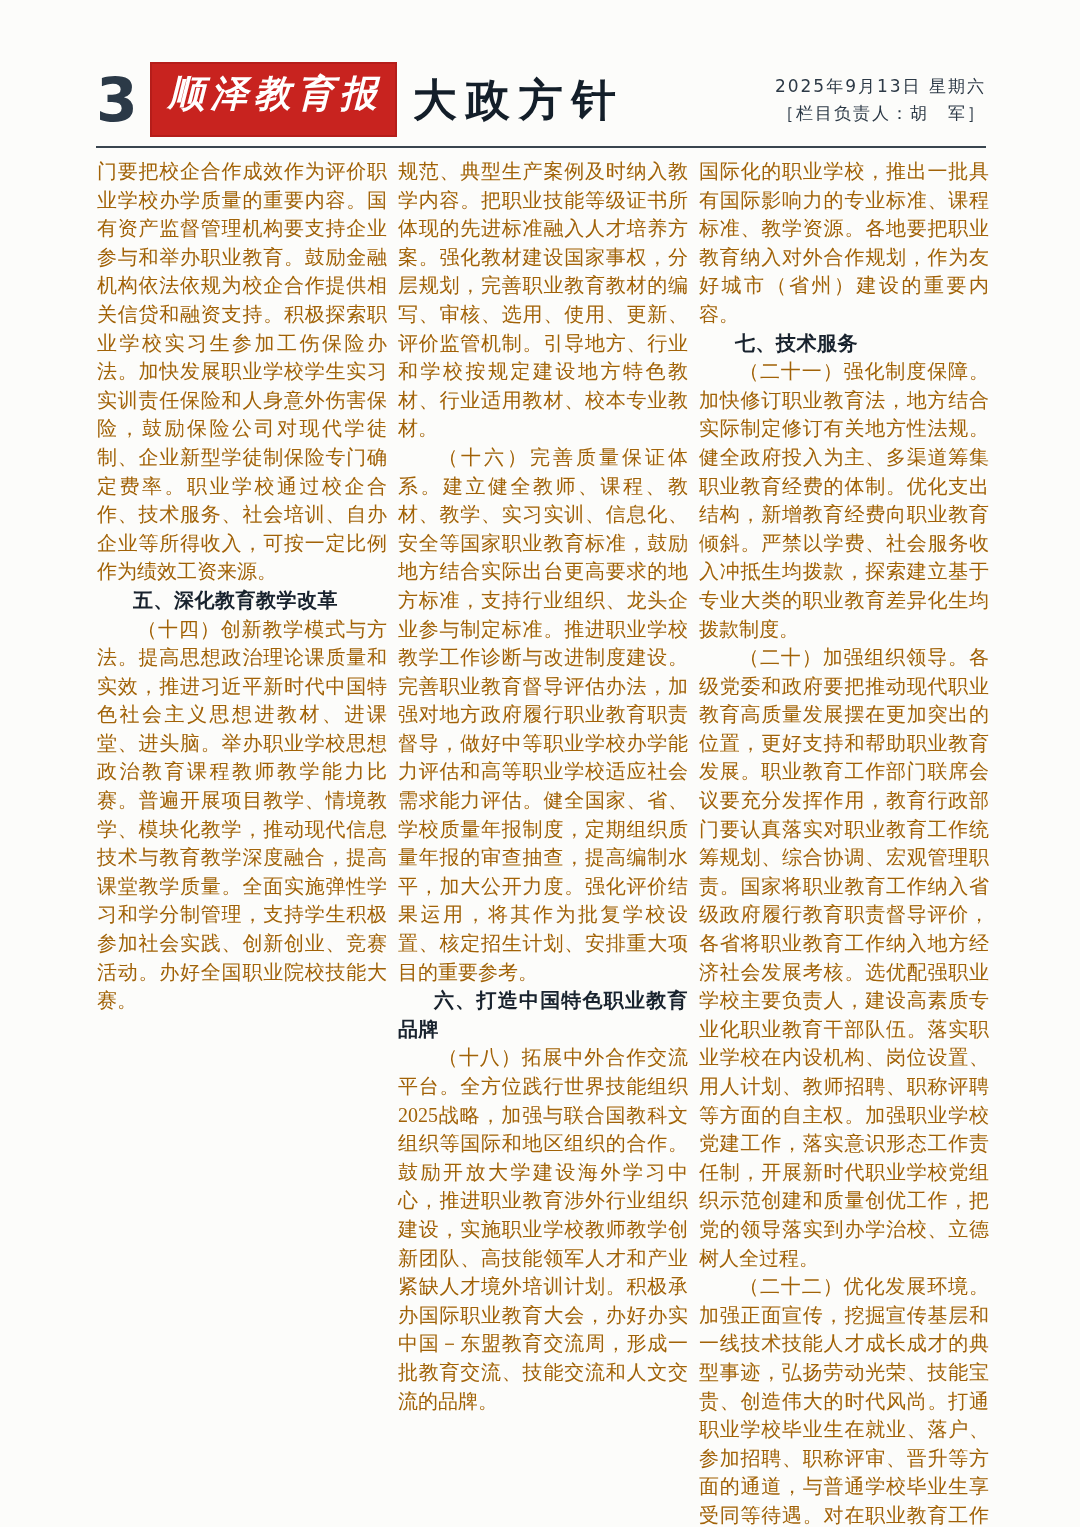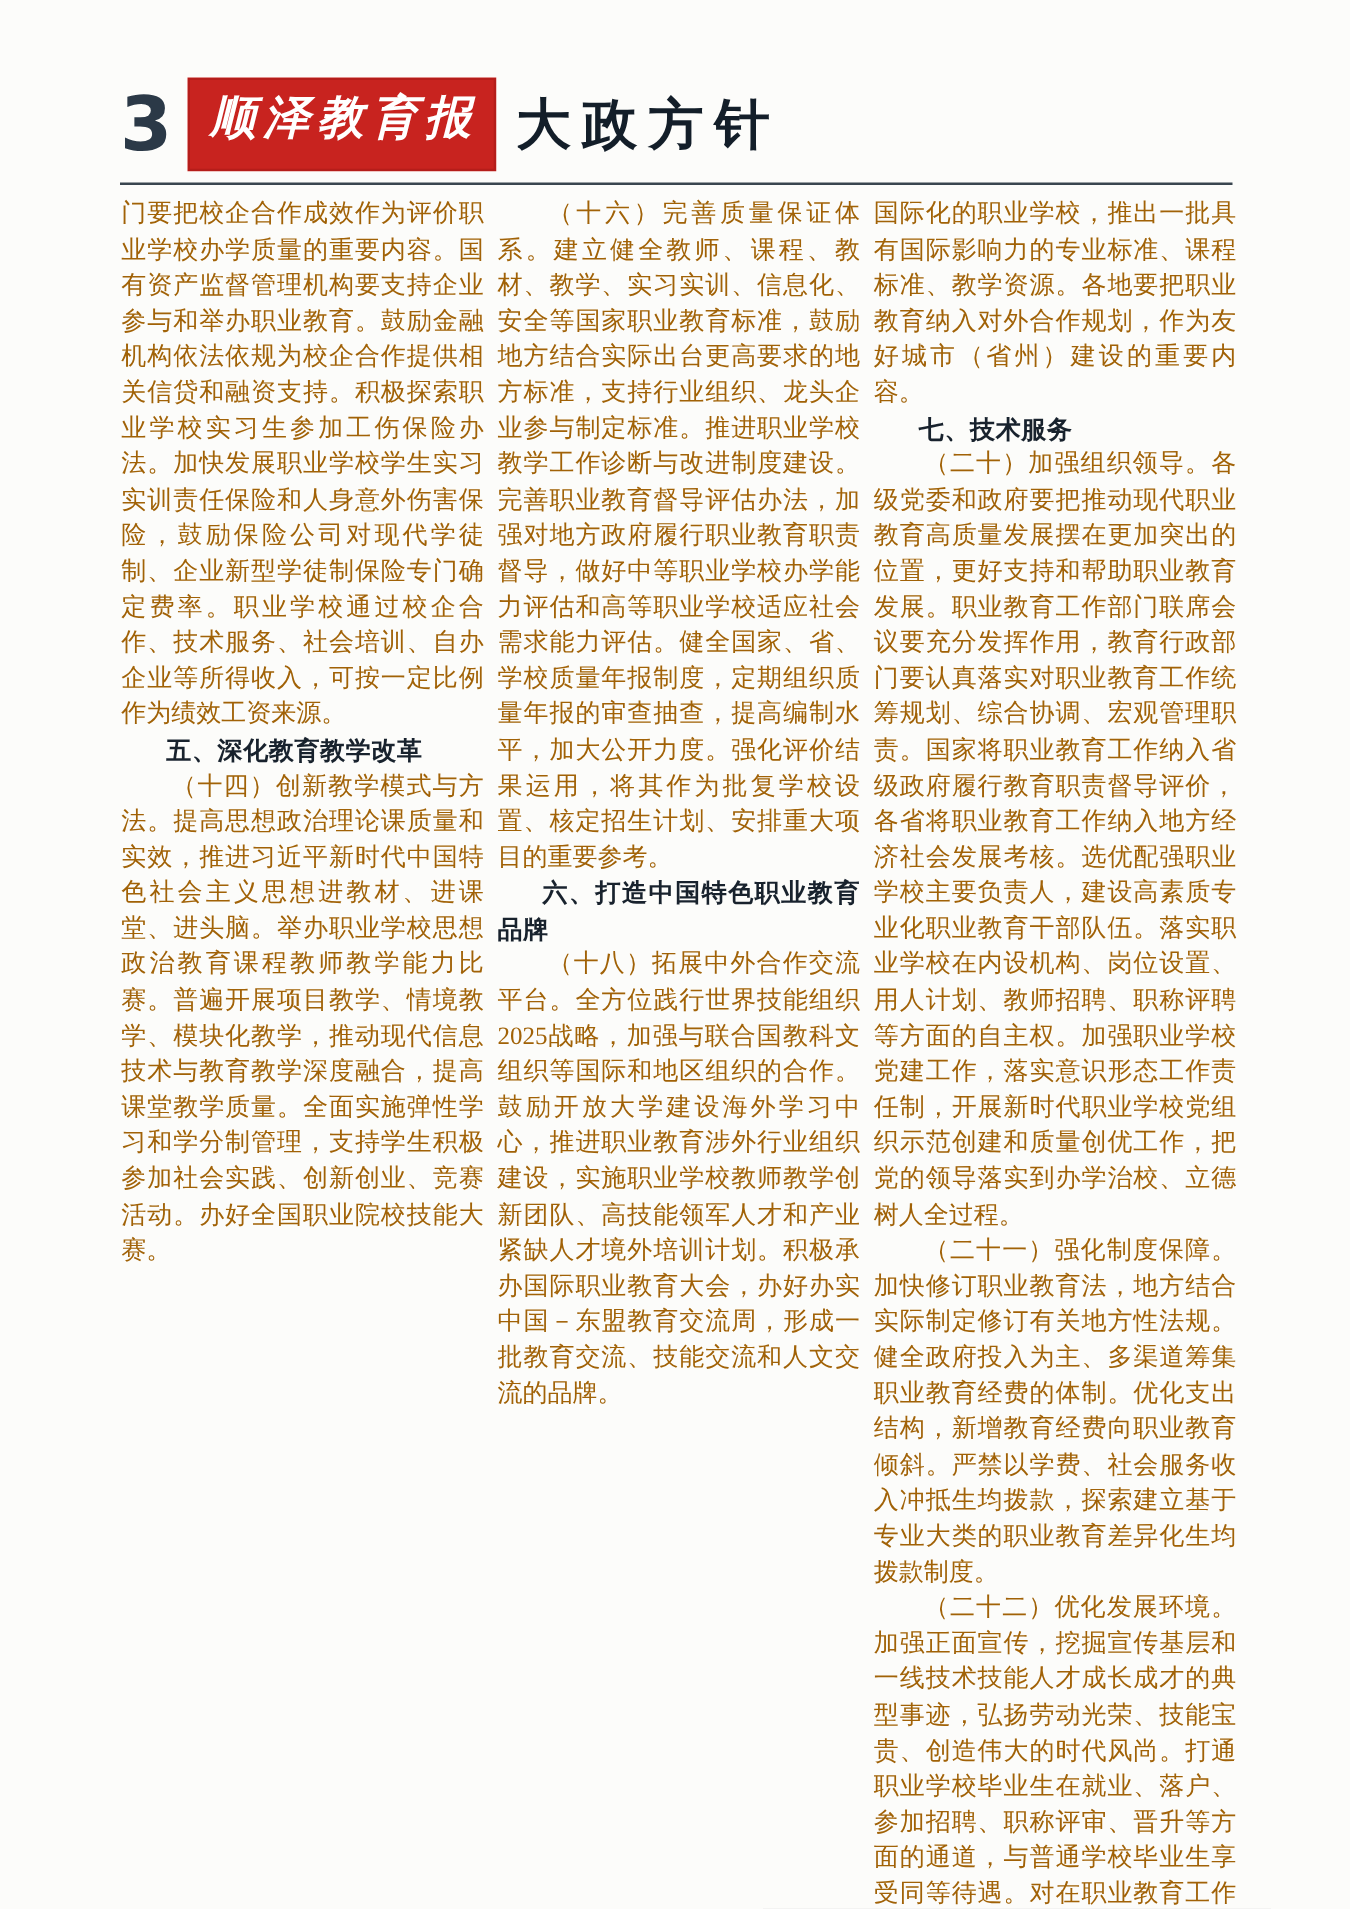--- a/index.html
+++ b/index.html
@@ -82,37 +82,42 @@
 </style>
 </head>
 <body>
 
 <div class="page">
 
   <div class="header">
     <div class="page-num">3</div>
     <div class="masthead">顺泽教育报</div>
     <div class="section-title">大政方针</div>
+    <div class="header-right">
+      <div>2025年9月13日 星期六</div>
+      <div>［栏目负责人：胡　军］</div>
+    </div>
   </div>
 
   <div class="header-rule"></div>
 
   <div class="columns">
     <div class="col">
         <p class="cont">门要把校企合作成效作为评价职业学校办学质量的重要内容。国有资产监督管理机构要支持企业参与和举办职业教育。鼓励金融机构依法依规为校企合作提供相关信贷和融资支持。积极探索职业学校实习生参加工伤保险办法。加快发展职业学校学生实习实训责任保险和人身意外伤害保险，鼓励保险公司对现代学徒制、企业新型学徒制保险专门确定费率。职业学校通过校企合作、技术服务、社会培训、自办企业等所得收入，可按一定比例作为绩效工资来源。</p>
         <h3 class="heading">五、深化教育教学改革</h3>
         <p class="para">（十四）创新教学模式与方法。提高思想政治理论课质量和实效，推进习近平新时代中国特色社会主义思想进教材、进课堂、进头脑。举办职业学校思想政治教育课程教师教学能力比赛。普遍开展项目教学、情境教学、模块化教学，推动现代信息技术与教育教学深度融合，提高课堂教学质量。全面实施弹性学习和学分制管理，支持学生积极参加社会实践、创新创业、竞赛活动。办好全国职业院校技能大赛。</p>
       </div>
     <div class="col">
+        <p class="cont">规范、典型生产案例及时纳入教学内容。把职业技能等级证书所体现的先进标准融入人才培养方案。强化教材建设国家事权，分层规划，完善职业教育教材的编写、审核、选用、使用、更新、评价监管机制。引导地方、行业和学校按规定建设地方特色教材、行业适用教材、校本专业教材。</p>
         <p class="para">（十六）完善质量保证体系。建立健全教师、课程、教材、教学、实习实训、信息化、安全等国家职业教育标准，鼓励地方结合实际出台更高要求的地方标准，支持行业组织、龙头企业参与制定标准。推进职业学校教学工作诊断与改进制度建设。完善职业教育督导评估办法，加强对地方政府履行职业教育职责督导，做好中等职业学校办学能力评估和高等职业学校适应社会需求能力评估。健全国家、省、学校质量年报制度，定期组织质量年报的审查抽查，提高编制水平，加大公开力度。强化评价结果运用，将其作为批复学校设置、核定招生计划、安排重大项目的重要参考。</p>
         <h3 class="heading">六、打造中国特色职业教育品牌</h3>
         <p class="para">（十八）拓展中外合作交流平台。全方位践行世界技能组织2025战略，加强与联合国教科文组织等国际和地区组织的合作。鼓励开放大学建设海外学习中心，推进职业教育涉外行业组织建设，实施职业学校教师教学创新团队、高技能领军人才和产业紧缺人才境外培训计划。积极承办国际职业教育大会，办好办实中国－东盟教育交流周，形成一批教育交流、技能交流和人文交流的品牌。</p>
       </div>
     <div class="col">
         <p class="cont">国际化的职业学校，推出一批具有国际影响力的专业标准、课程标准、教学资源。各地要把职业教育纳入对外合作规划，作为友好城市（省州）建设的重要内容。</p>
         <h3 class="heading">七、技术服务</h3>
+        <p class="para">（二十一）强化制度保障。加快修订职业教育法，地方结合实际制定修订有关地方性法规。健全政府投入为主、多渠道筹集职业教育经费的体制。优化支出结构，新增教育经费向职业教育倾斜。严禁以学费、社会服务收入冲抵生均拨款，探索建立基于专业大类的职业教育差异化生均拨款制度。</p>
         <p class="para">（二十）加强组织领导。各级党委和政府要把推动现代职业教育高质量发展摆在更加突出的位置，更好支持和帮助职业教育发展。职业教育工作部门联席会议要充分发挥作用，教育行政部门要认真落实对职业教育工作统筹规划、综合协调、宏观管理职责。国家将职业教育工作纳入省级政府履行教育职责督导评价，各省将职业教育工作纳入地方经济社会发展考核。选优配强职业学校主要负责人，建设高素质专业化职业教育干部队伍。落实职业学校在内设机构、岗位设置、用人计划、教师招聘、职称评聘等方面的自主权。加强职业学校党建工作，落实意识形态工作责任制，开展新时代职业学校党组织示范创建和质量创优工作，把党的领导落实到办学治校、立德树人全过程。</p>
-        <p class="para">（二十一）强化制度保障。加快修订职业教育法，地方结合实际制定修订有关地方性法规。健全政府投入为主、多渠道筹集职业教育经费的体制。优化支出结构，新增教育经费向职业教育倾斜。严禁以学费、社会服务收入冲抵生均拨款，探索建立基于专业大类的职业教育差异化生均拨款制度。</p>
         <p class="para">（二十二）优化发展环境。加强正面宣传，挖掘宣传基层和一线技术技能人才成长成才的典型事迹，弘扬劳动光荣、技能宝贵、创造伟大的时代风尚。打通职业学校毕业生在就业、落户、参加招聘、职称评审、晋升等方面的通道，与普通学校毕业生享受同等待遇。对在职业教育工作中取得成绩的单位和个人、在职业教育领域作出突出贡献的技术技能人才，按照国家有关规定予以表彰奖励。各地将符合条件的高水平技术技能人才纳入高层次人才计划，探索从优秀产业工人和农业农村人才中培养选拔干部机制，加大技术技能人才薪酬激励力度，提高技术技能人才社会地位。</p>
       </div>
   </div>
 
 </div>
 
 </body></html>

